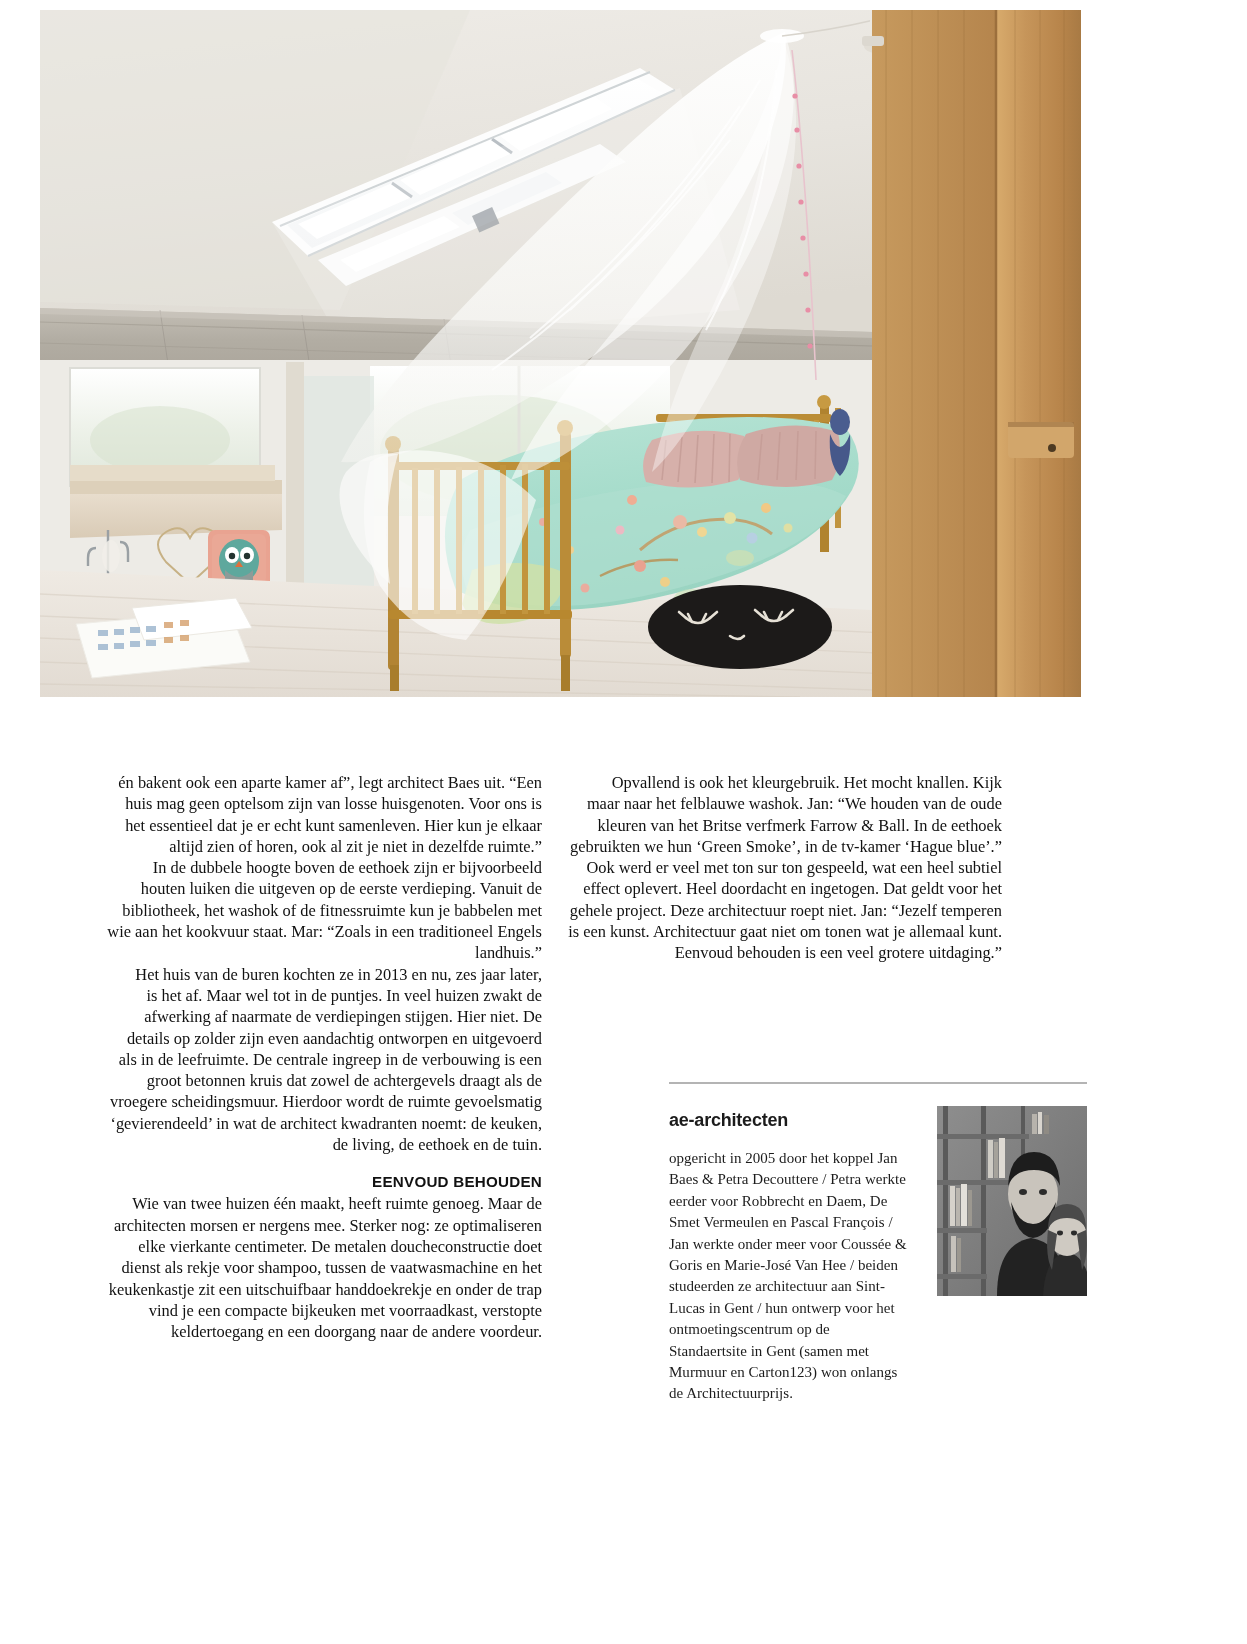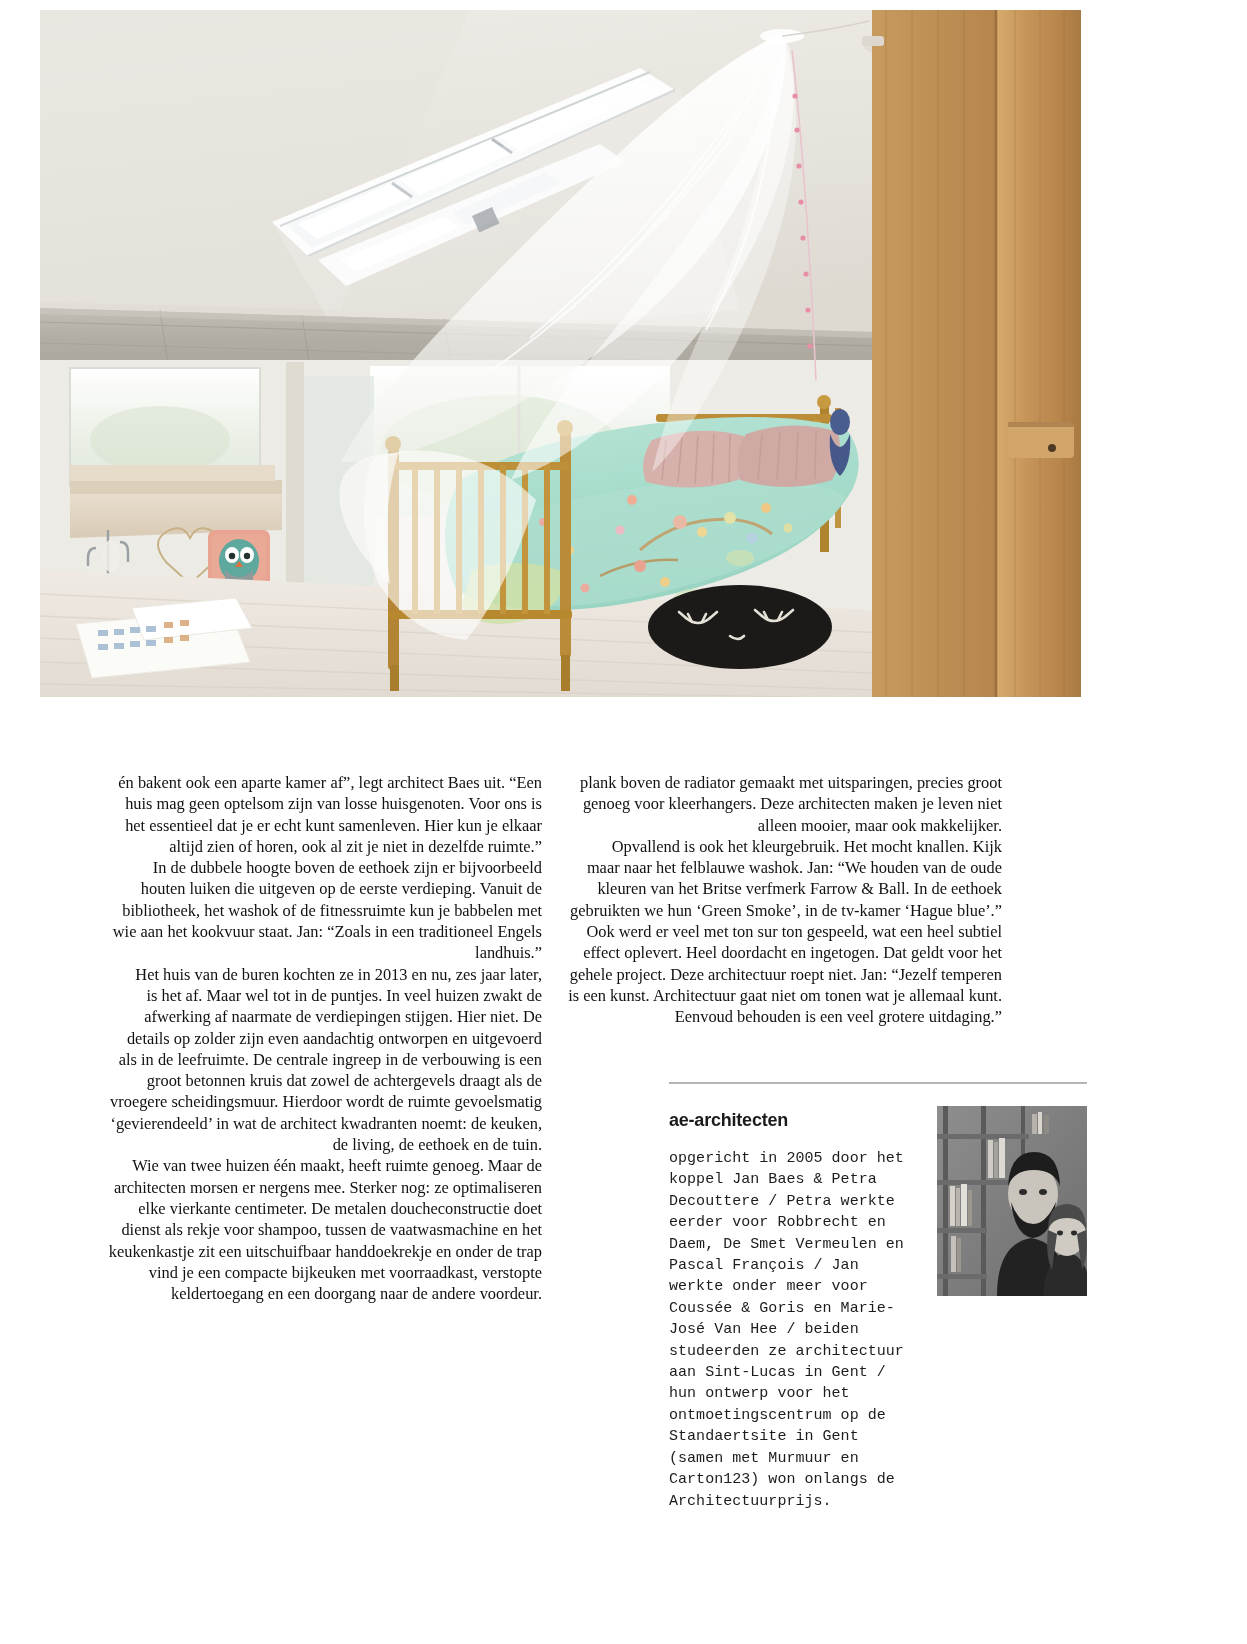--- a/index.html
+++ b/index.html
@@ -43,21 +43,21 @@
     background:#b4b4b4;
   }
   .ib-title{
     position:absolute;left:0;top:23px;width:260px;
     font-family:"Liberation Sans",sans-serif;
     font-weight:bold;font-size:18px;line-height:30px;
     letter-spacing:-0.012em;color:#1b1b1b;
   }
   .ib-body{
     position:absolute;left:0;top:66px;width:240px;
-    font-family:Liberation Mono, monospace;
+    font-family:Liberation Serif, serif;
     font-weight:normal;font-size:15px;line-height:21.4px;
     color:#1c1c1c;letter-spacing:0.002em;
   }
   .ib-photo{
     position:absolute;left:268px;top:24px;width:150px;height:190px;
     overflow:hidden;background:#8d8d8d;
   }
   .ib-photo svg{display:block;width:100%;height:100%;}
 </style>
 </head>
@@ -395,27 +395,27 @@
       </g>
 
       <g>
         <rect x="822" y="26" width="22" height="10" rx="3" fill="#dcd8d0"></rect>
       </g>
     </svg>
   </div>
 
   <div class="col col-left">
     <p>én bakent ook een aparte kamer af”, legt architect Baes uit. “Een huis mag geen optelsom zijn van losse huisgenoten. Voor ons is het essentieel dat je er echt kunt samenleven. Hier kun je elkaar altijd zien of horen, ook al zit je niet in dezelfde ruimte.”</p>
-    <p class="ind">In de dubbele hoogte boven de eethoek zijn er bijvoorbeeld houten luiken die uitgeven op de eerste verdieping. Vanuit de bibliotheek, het washok of de fitnessruimte kun je babbelen met wie aan het kookvuur staat. Jan: “Zoals in een traditioneel Engels landhuis.”</p>
+    <p class="ind">In de dubbele hoogte boven de eethoek zijn er bijvoorbeeld houten luiken die uitgeven op de eerste verdieping. Vanuit de bibliotheek, het washok of de fitnessruimte kun je babbelen met wie aan het kookvuur staat. Mar: “Zoals in een traditioneel Engels landhuis.”</p>
     <p class="ind">Het huis van de buren kochten ze in 2013 en nu, zes jaar later, is het af. Maar wel tot in de puntjes. In veel huizen zwakt de afwerking af naarmate de verdiepingen stijgen. Hier niet. De details op zolder zijn even aandachtig ontworpen en uitgevoerd als in de leefruimte. De centrale ingreep in de verbouwing is een groot betonnen kruis dat zowel de achtergevels draagt als de vroegere scheidingsmuur. Hierdoor wordt de ruimte gevoelsmatig ‘gevierendeeld’ in wat de architect kwadranten noemt: de keuken, de living, de eethoek en de tuin.</p>
+    <div class="sec-head">EENVOUD BEHOUDEN</div>
     <p>Wie van twee huizen één maakt, heeft ruimte genoeg. Maar de architecten morsen er nergens mee. Sterker nog: ze optimaliseren elke vierkante centimeter. De metalen doucheconstructie doet dienst als rekje voor shampoo, tussen de vaatwasmachine en het keukenkastje zit een uitschuifbaar handdoekrekje en onder de trap vind je een compacte bijkeuken met voorraadkast, verstopte keldertoegang en een doorgang naar de andere voordeur.</p>
   </div>
 
   <div class="col col-right">
-    <p>plank boven de radiator gemaakt met uitsparingen, precies groot genoeg voor kleerhangers. Deze architecten maken je leven niet alleen mooier, maar ook makkelijker.</p>
     <p class="ind">Opvallend is ook het kleurgebruik. Het mocht knallen. Kijk maar naar het felblauwe washok. Jan: “We houden van de oude kleuren van het Britse verfmerk Farrow &amp; Ball. In de eethoek gebruikten we hun ‘Green Smoke’, in de tv-kamer ‘Hague blue’.” Ook werd er veel met ton sur ton gespeeld, wat een heel subtiel effect oplevert. Heel doordacht en ingetogen. Dat geldt voor het gehele project. Deze architectuur roept niet. Jan: “Jezelf temperen is een kunst. Architectuur gaat niet om tonen wat je allemaal kunt. Eenvoud behouden is een veel grotere uitdaging.”</p>
   </div>
 
   <div class="infobox">
     <div class="rule"></div>
     <div class="ib-title">ae-architecten</div>
     <div class="ib-body">opgericht in 2005 door het koppel Jan Baes &amp; Petra Decouttere / Petra werkte eerder voor Robbrecht en Daem, De Smet Vermeulen en Pascal François / Jan werkte onder meer voor Coussée &amp; Goris en Marie-José Van Hee / beiden studeerden ze architectuur aan Sint-Lucas in Gent / hun ontwerp voor het ontmoetingscentrum op de Standaertsite in Gent (samen met Murmuur en Carton123) won onlangs de Architectuurprijs.</div>
     <div class="ib-photo">
       <svg viewBox="0 0 150 190" preserveAspectRatio="none">
         <defs>

